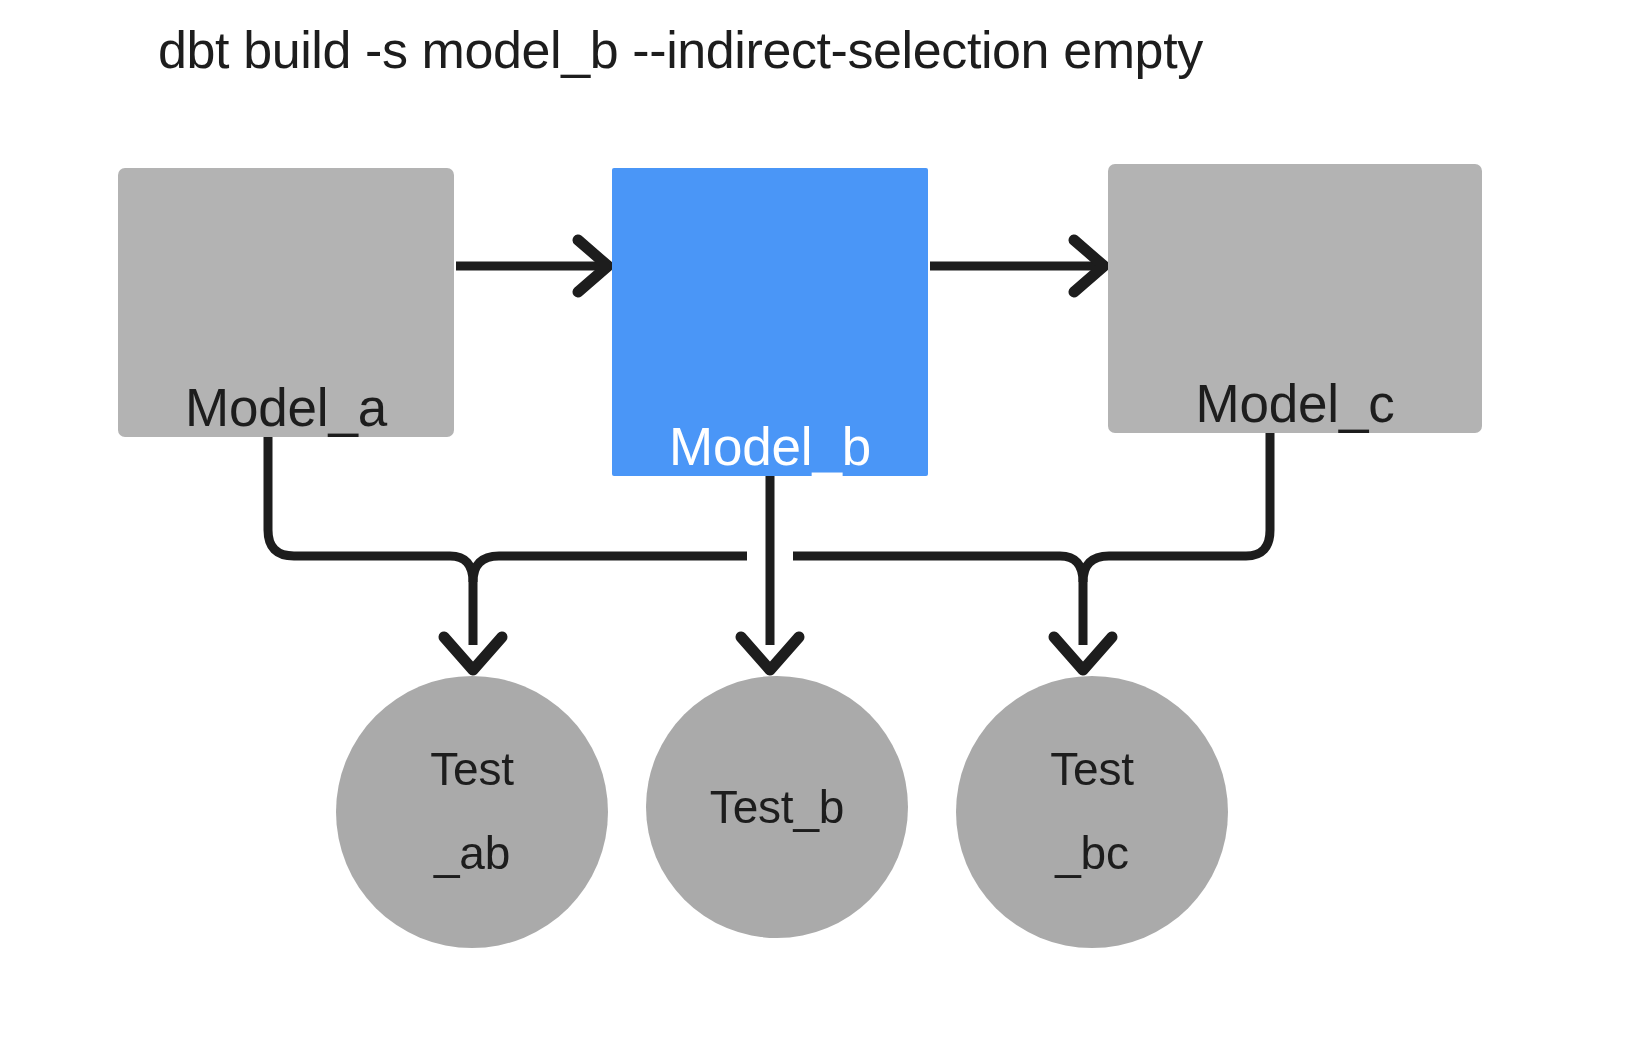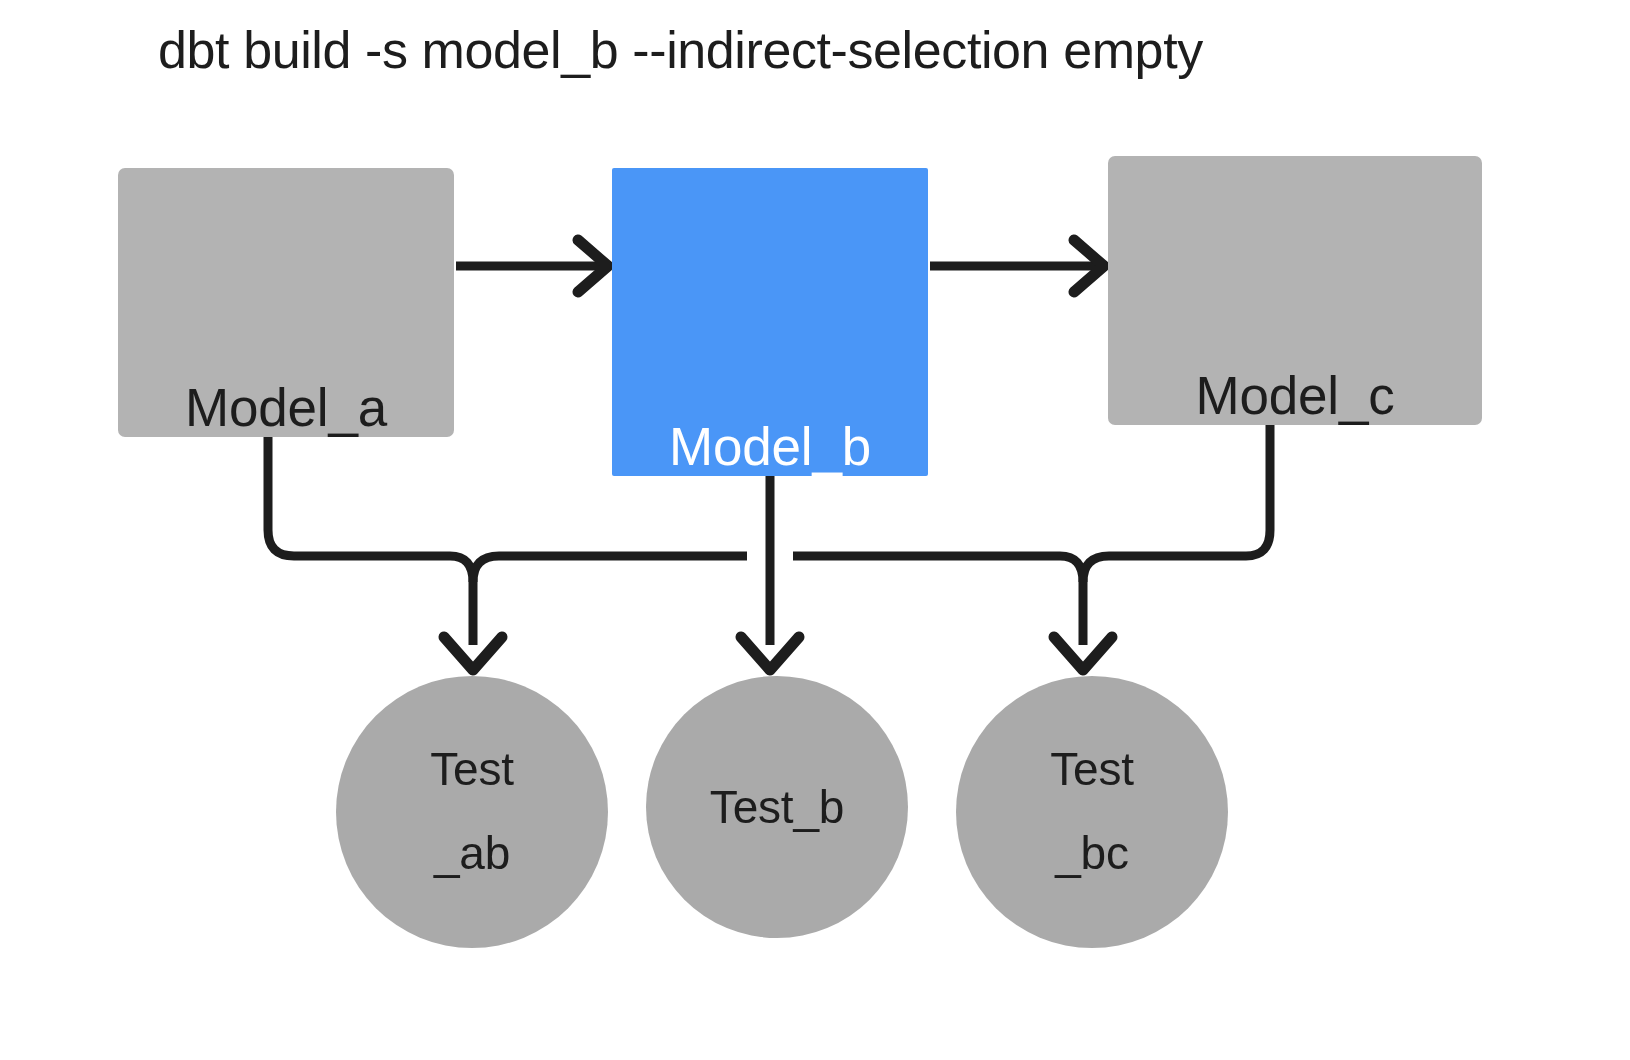--- a/index.html
+++ b/index.html
@@ -59,21 +59,21 @@
     background: #b3b3b3;
     color: #1d1d1d;
   }
   .node-box.blue {
     background: #4a96f7;
     color: #ffffff;
     border-radius: 2px;
   }
   #model-a { left: 118px; top: 136px; width: 336px; height: 269px; }
   #model-b { left: 612px; top: 136px; width: 316px; height: 308px; }
-  #model-c { left: 1108px; top: 124px; width: 374px; height: 269px; }
+  #model-c { left: 1108px; top: 132px; width: 374px; height: 269px; }
 
   
   .node-circle {
     position: absolute;
     box-sizing: border-box;
     border-radius: 50%;
     background: #aaaaaa;
     color: #1d1d1d;
     display: flex;
     flex-direction: column;

